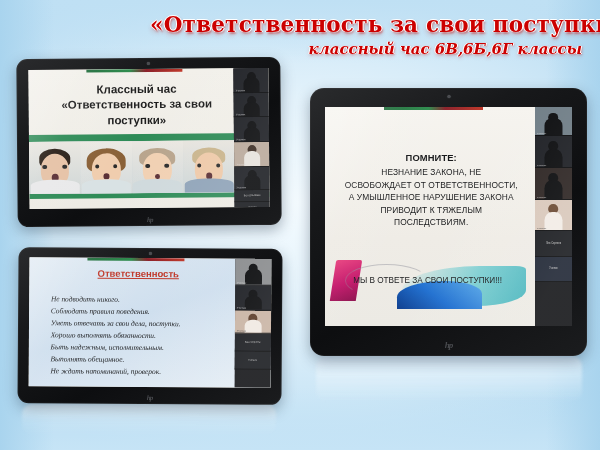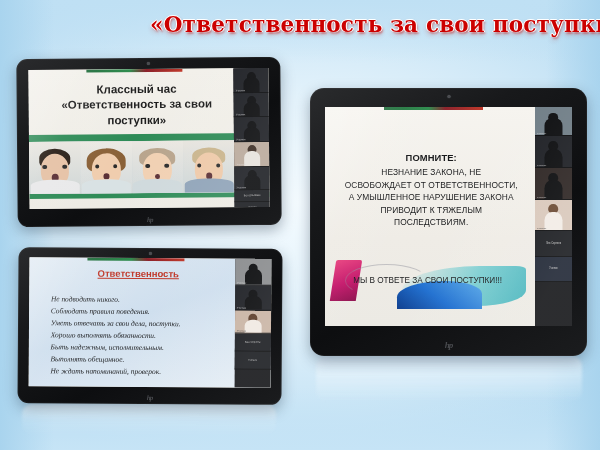--- a/index.html
+++ b/index.html
@@ -190,20 +190,21 @@
   #refl2{left:316px;top:356px;width:266px;height:46px;
     background:linear-gradient(180deg, rgba(215,230,242,.85) 0%, rgba(240,248,253,.45) 40%, rgba(255,255,255,0) 100%);}
 </style>
 </head>
 <body>
 
 <div class="bg-vignette"></div>
 
 <div class="title-block">
   <div class="title-main">«Ответственность за свои поступки»</div>
+  <div class="title-sub">классный час 6В,6Б,6Г классы</div>
 </div>
 
 <div class="laptop" id="laptop1">
   <div class="shell">
     <div class="webcam"></div>
     <div class="hp-logo">hp</div>
 
     <div class="screen">
       <div class="s1-bg"></div>
       <div class="zoom-topbar"></div>

